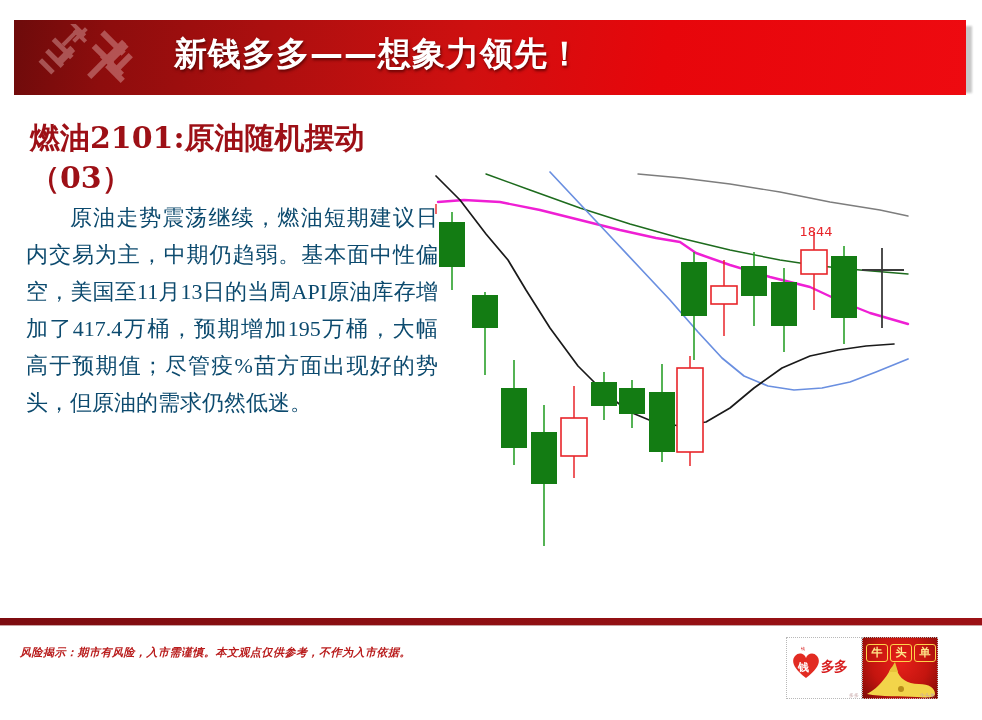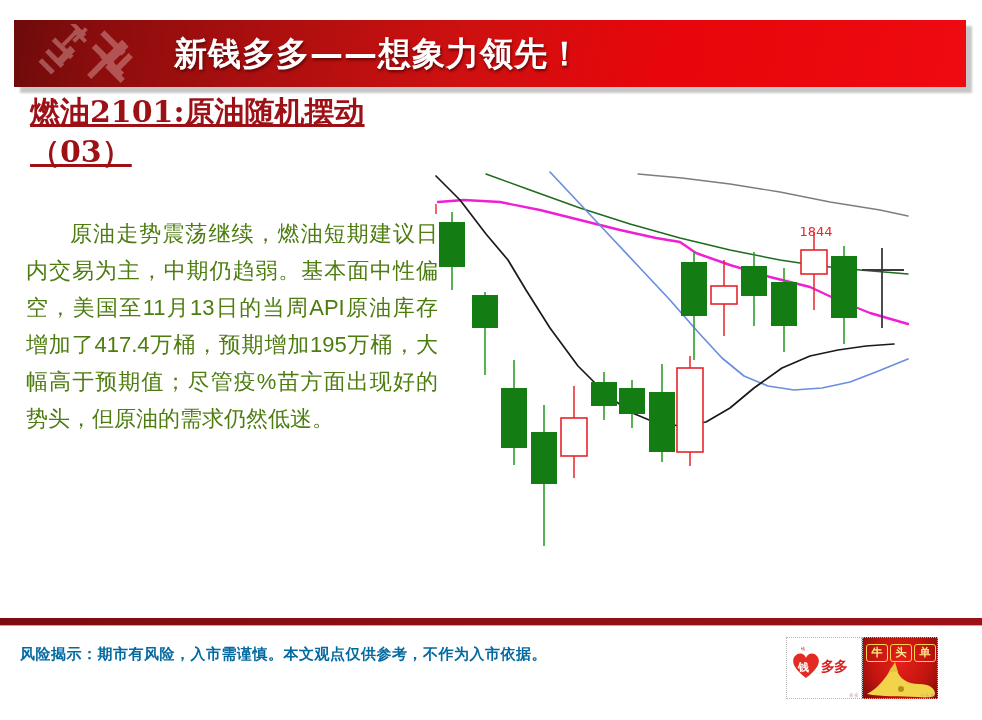--- a/index.html
+++ b/index.html
@@ -9,62 +9,62 @@
     font-family:"DejaVu Sans","Liberation Sans",sans-serif;
     overflow:hidden;position:relative;
   }
   
   #banner-wrap{position:absolute;left:14px;top:20px;width:952px;height:67px;}
   #banner-shadow{
     position:absolute;left:6px;top:6px;width:952px;height:67px;
     background:#9a9a9a;filter:blur(1px);opacity:.55;
   }
   #banner{
-    position:absolute;left:0;top:0;width:952px;height:67px;
+    position:absolute;left:0;top:0;width:952px;height:75px;
     background:linear-gradient(100deg,#6d0b0b 0%,#8d0d0d 10%,#ab0f0f 26%,#cf1010 48%,#e7060b 68%,#ee0a10 100%);
     overflow:hidden;
   }
   #banner-emblem{
     position:absolute;left:18px;top:4px;width:118px;height:60px;opacity:.55;
   }
   #banner-title{
     position:absolute;left:160px;top:0;height:67px;line-height:67px;
     color:#ffffff;font-size:33px;font-weight:bold;letter-spacing:1px;
     font-family:"DejaVu Serif","Liberation Serif",serif;
     text-shadow:1px 2px 3px rgba(70,0,0,.75);
     white-space:nowrap;
   }
   
   #headline{
-    position:absolute;left:30px;top:92px;width:400px;
+    position:absolute;left:30px;top:118px;width:400px;
     color:#9d1016;font-size:30px;font-weight:bold;line-height:1.32;
     font-family:"DejaVu Serif","Liberation Serif",serif;
-    text-decoration:underline;
   }
   #body-copy{
-    position:absolute;left:26px;top:216px;width:412px;
-    color:#4d7c0f;font-size:22px;line-height:1.68;text-indent:2em;
+    position:absolute;left:26px;top:200px;width:412px;
+    color:#0c4a6e;font-size:22px;line-height:1.68;text-indent:2em;
     text-align:justify;
-    font-family:Liberation Sans, sans-serif;
+    font-family:Liberation Serif, serif;
   }
   
   #chart{position:absolute;left:430px;top:160px;width:500px;height:420px;text-align:right;}
   #chart svg{display:block;}
   
   #footer-rule{
     position:absolute;left:0;top:618px;width:982px;height:7px;
     background:linear-gradient(90deg,#7d0c10 0%,#8c0f12 40%,#9c1115 100%);
   }
   #footer-rule-thin{
     position:absolute;left:0;top:625px;width:982px;height:1px;background:#c9a2a2;
   }
   #disclaimer{
     position:absolute;left:20px;top:645px;width:700px;
-    color:#0369a1;font-size:15px;font-weight:bold;letter-spacing:.5px;
-    font-family:"DejaVu Serif","Liberation Serif",serif;
+    color:#b91c1c;font-size:11px;font-weight:bold;letter-spacing:.5px;
+    font-family:"DejaVu Serif","Liberation Serif",serif;
+    font-style:italic;
   }
   
   #logos{position:absolute;left:786px;top:637px;width:160px;height:68px;display:flex;}
   .logo-box{
     width:76px;height:62px;border:1px dotted #b8b8b8;position:relative;overflow:hidden;
     box-sizing:border-box;
   }
   #logo-qdd{background:#ffffff;}
   #logo-ntd{background:radial-gradient(circle at 50% 40%,#e8201a 0%,#c4150f 55%,#7e0c08 100%);}
   .logo-mini{

